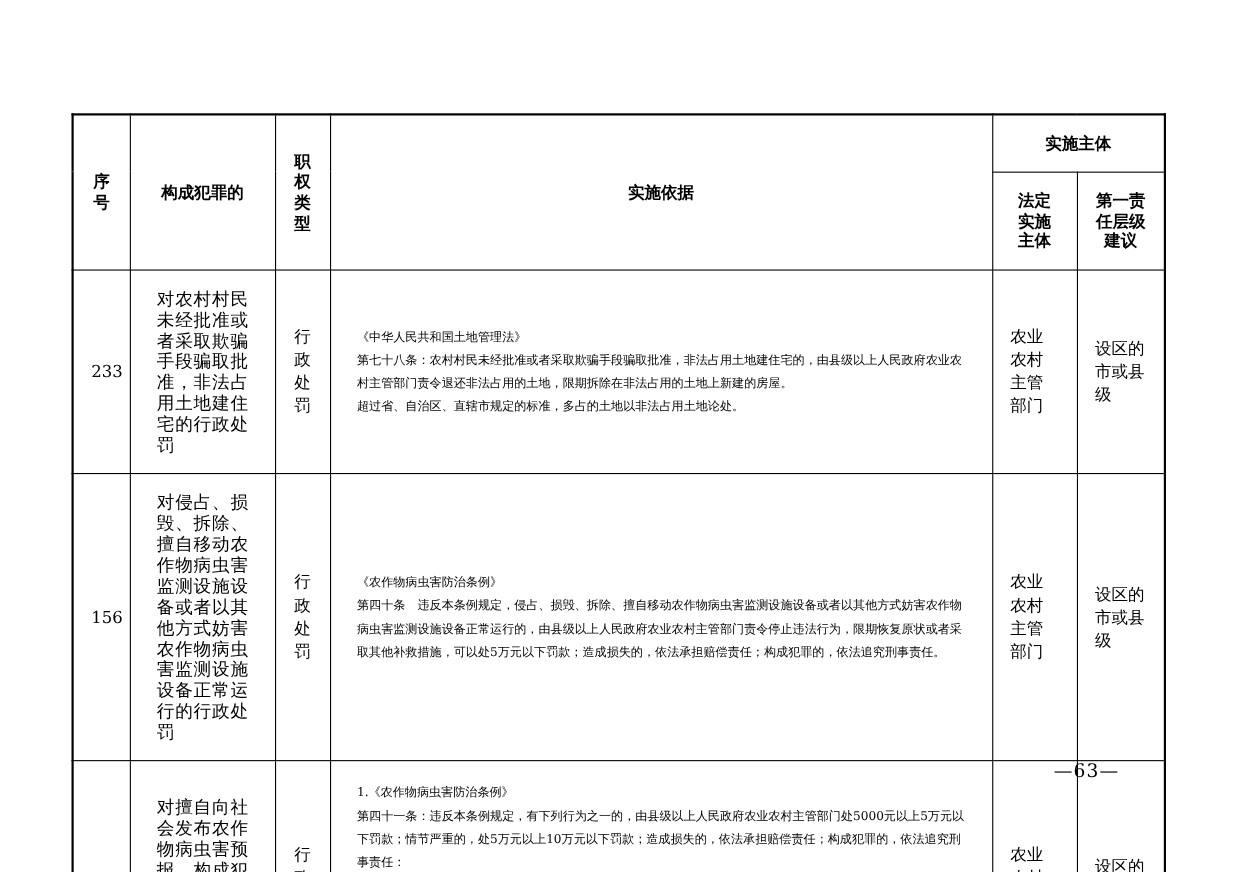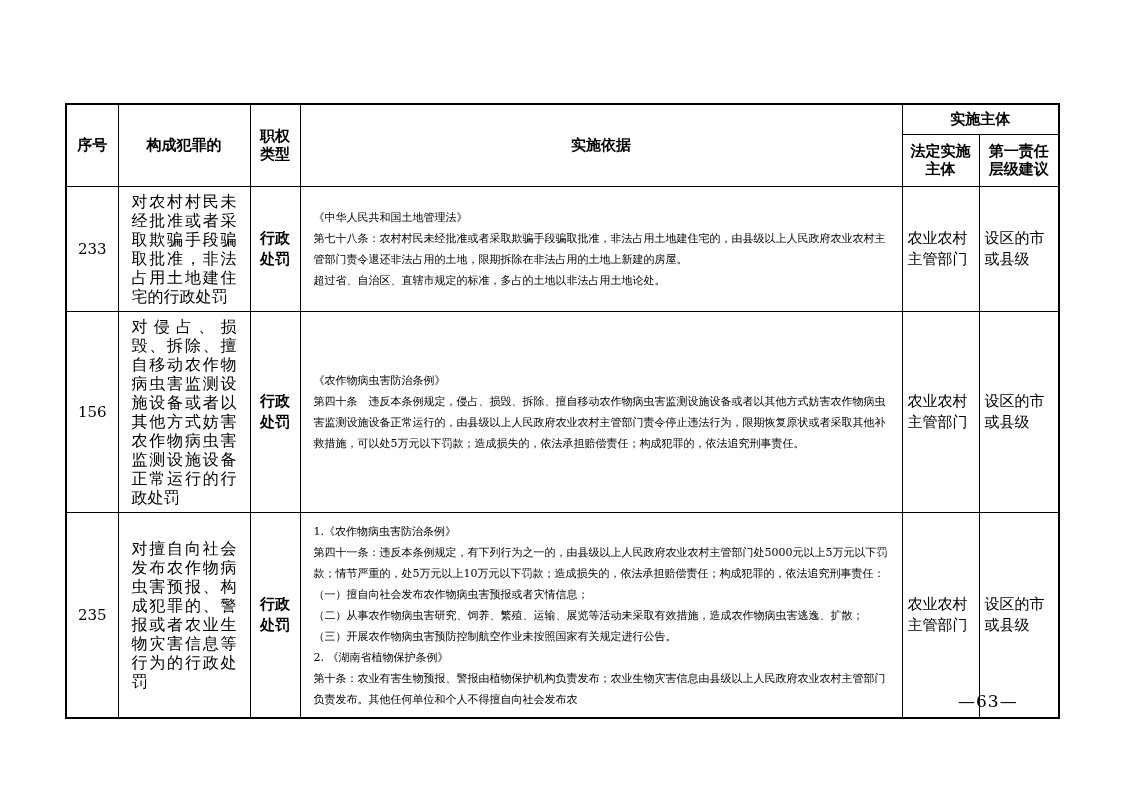--- a/index.html
+++ b/index.html
@@ -17,21 +17,21 @@
     position: absolute;
     left: 65px;
     top: 103px;
     width: 993px;
     border-collapse: collapse;
     table-layout: fixed;
     border: 2px solid #000000;
   }
   table.main th, table.main td {
     border: 1px solid #000000;
-    padding: 5px;
+    padding: 16px;
     vertical-align: middle;
     overflow: hidden;
   }
   thead th {
     font-family: "DejaVu Sans", "Liberation Sans", sans-serif;
     font-weight: bold;
     font-size: 15px;
     line-height: 1.25;
     text-align: center;
     padding: 0 4px;
@@ -51,21 +51,20 @@
     padding: 0 8px;
     font-size: 16px;
     line-height: 19px;
     text-align: justify;
     text-align-last: left;
   }
   td.cell-type {
     text-align: center;
     font-size: 15px;
     line-height: 21px;
-    font-weight: bold;
   }
   .basis-inner {
     padding: 2px 8px;
     font-size: 11px;
     line-height: 21px;
     white-space: pre-line;
     overflow: hidden;
   }
   tr.row-2 .basis-inner { max-height: 202px; }
   td.cell-subject {

